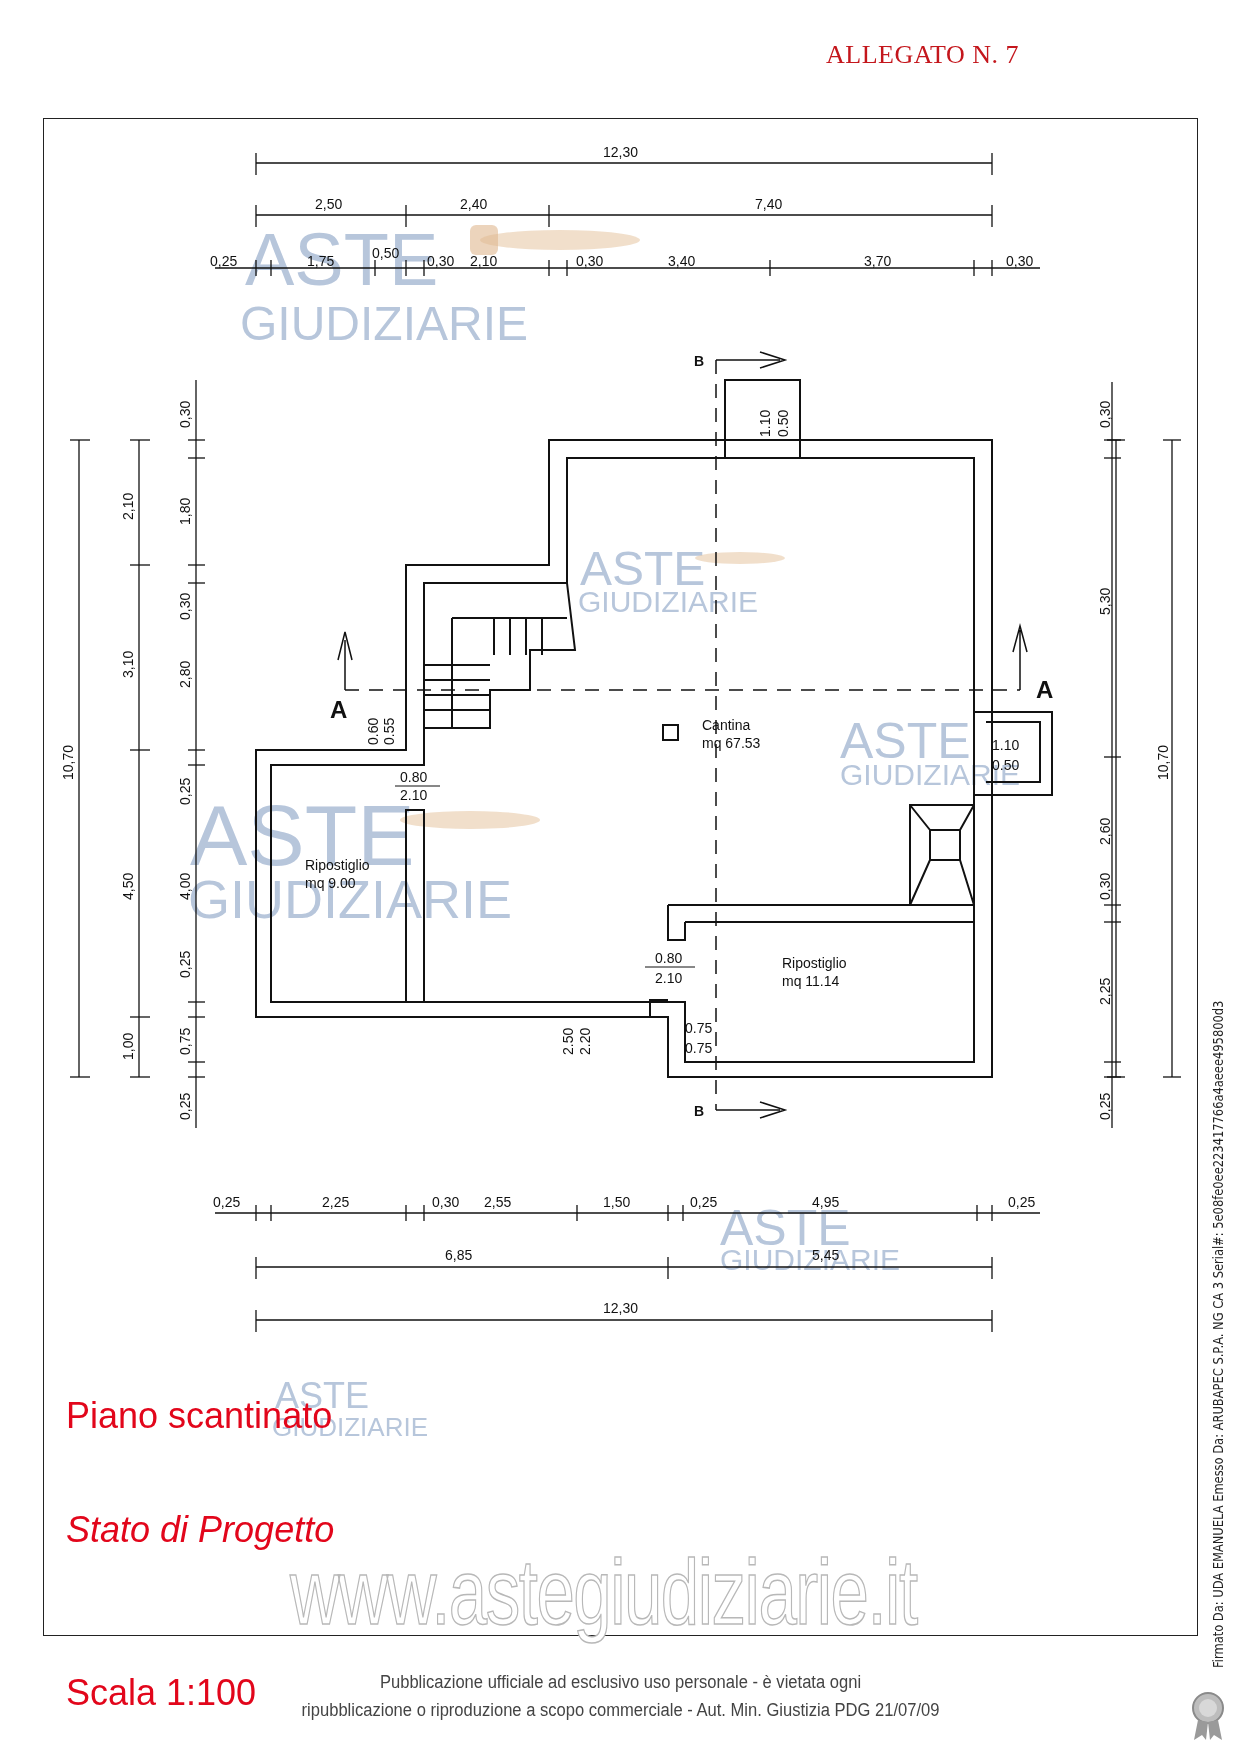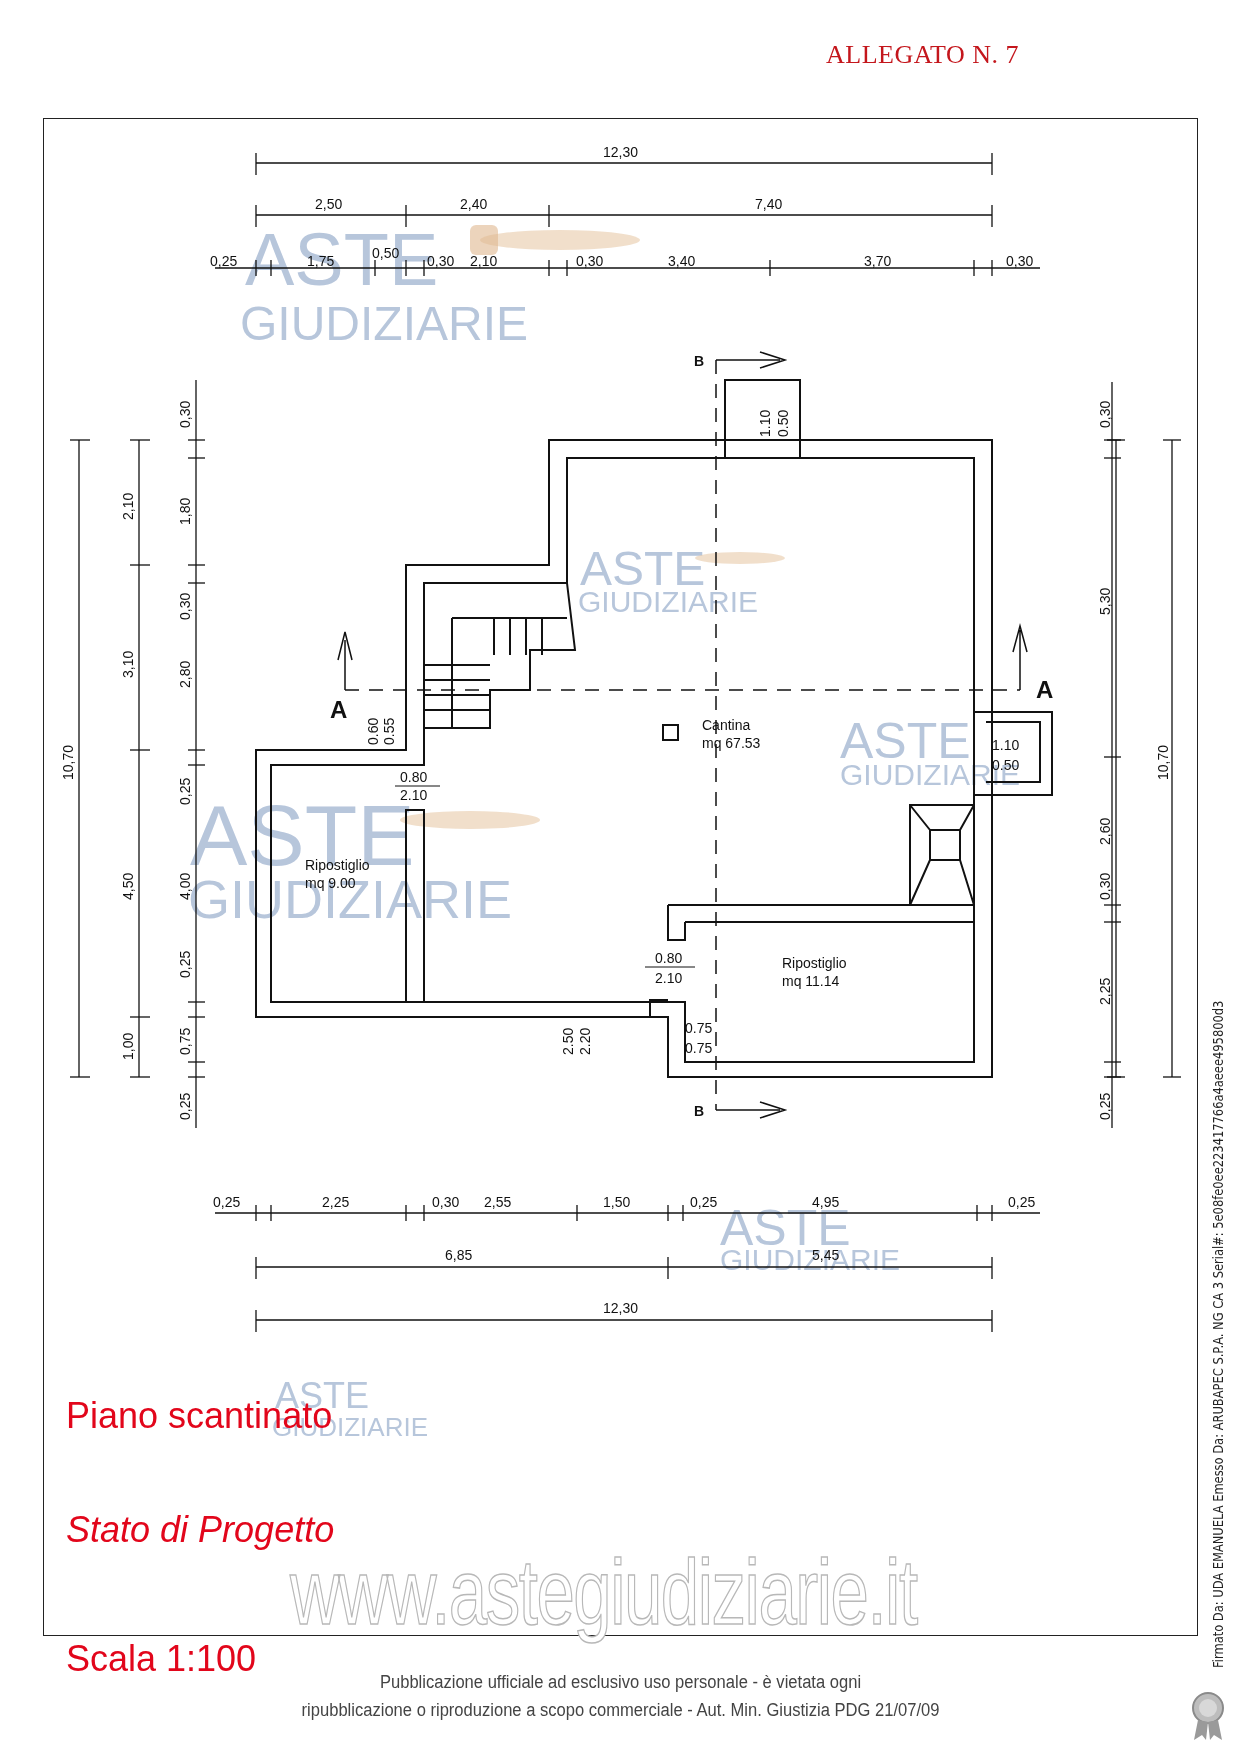--- a/index.html
+++ b/index.html
@@ -257,21 +257,21 @@
   <text class="dim" x="690" y="1207">0,25</text>
   <text class="dim" x="812" y="1207">4,95</text>
   <text class="dim" x="1008" y="1207">0,25</text>
   <text class="dim" x="445" y="1260">6,85</text>
   <text class="dim" x="812" y="1260">5,45</text>
   <text class="dim" x="603" y="1313">12,30</text>
 </svg>
 
 <div class="title" style="top:1375px;">Piano scantinato</div>
 <div class="title" style="top:1489px;font-style:italic;">Stato di Progetto</div>
-<div class="title" style="top:1618px;text-align:center;">Scala 1:100</div>
+<div class="title" style="top:1652px;text-align:center;">Scala 1:100</div>
 
 <div class="site-wm">www.astegiudiziarie.it</div>
 
 <div class="footer" style="top:1672px;">Pubblicazione ufficiale ad esclusivo uso personale - è vietata ogni</div>
 <div class="footer" style="top:1700px;">ripubblicazione o riproduzione a scopo commerciale - Aut. Min. Giustizia PDG 21/07/09</div>
 
 <div class="signature">Firmato Da: UDA EMANUELA Emesso Da: ARUBAPEC S.P.A. NG CA 3 Serial#: 5e08fe0ee223417766a4aeee495800d3</div>
 
 <svg class="seal" viewBox="0 0 40 52">
   <circle cx="20" cy="18" r="15" fill="#bdbdbd" stroke="#8a8a8a" stroke-width="2"></circle>

